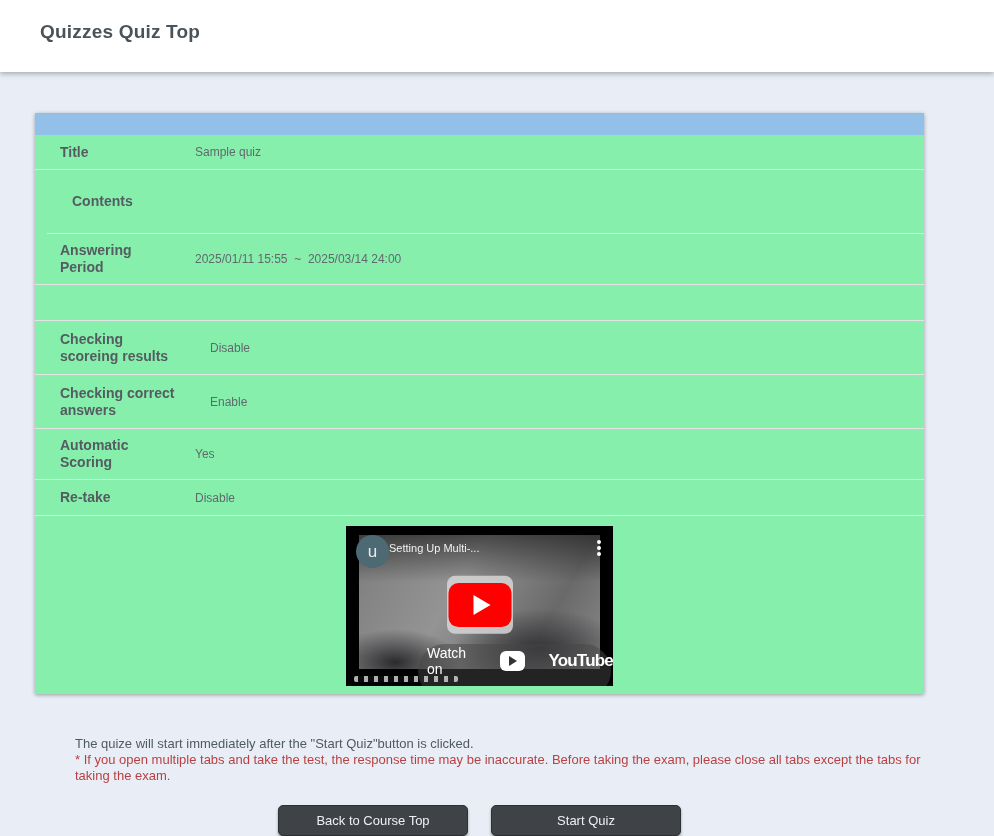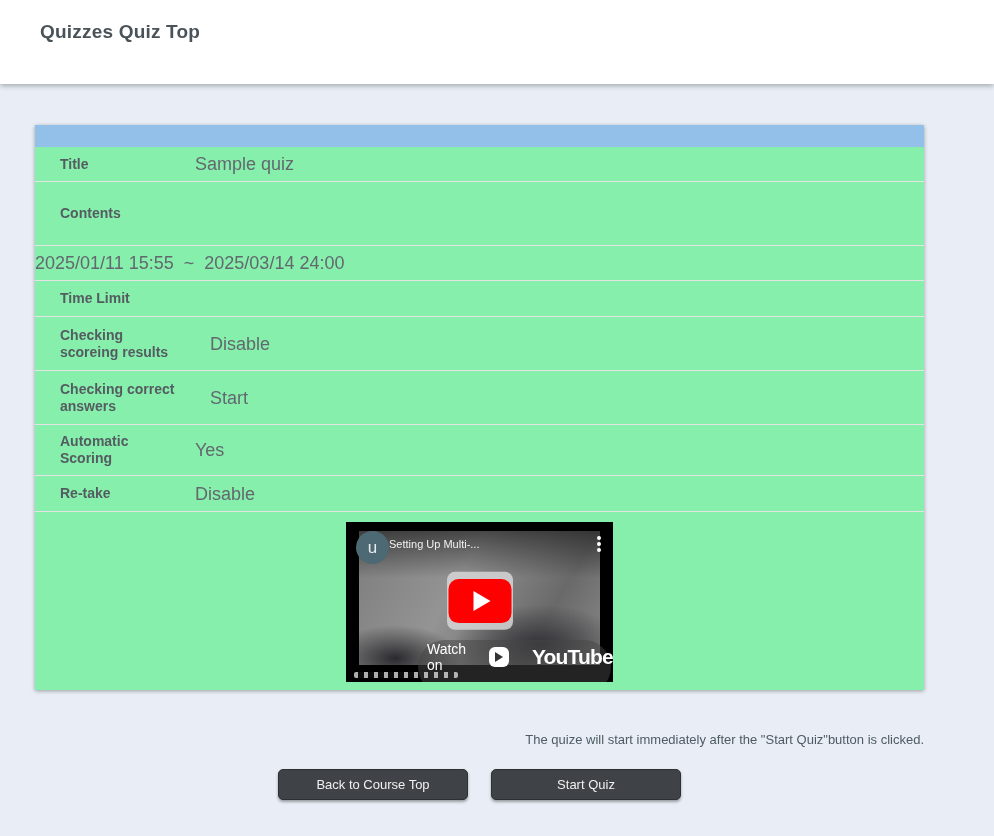--- a/index.html
+++ b/index.html
@@ -10,21 +10,21 @@
   }
   *{box-sizing:border-box;}
   html,body{margin:0;padding:0;}
   body{
     width:994px;height:836px;overflow:hidden;
     background:#e9eef6;
     font-family:"Liberation Sans", sans-serif;
   }
   
   .topbar{
-    height:84px;background:#ffffff;
+    height:72px;background:#ffffff;
     box-shadow:0 2px 5px rgba(0,0,0,0.28);
     position:relative;z-index:2;
   }
   .topbar h1{
     margin:0;padding:21px 0 0 40px;
     font-size:19px;font-weight:bold;color:#4a5359;letter-spacing:.2px;
   }
   .content{width:889px;margin-left:35px;}
   
   .panel{
@@ -32,29 +32,29 @@
     box-shadow:0 1px 4px rgba(0,0,0,0.35);
   }
   .panel-bar{height:22px;background:var(--table-header-bar);}
   .trow{
     display:flex;align-items:center;
     border-bottom:1px solid #e4e4e4;
     min-height:35px;
   }
   .trow.h36{min-height:36px;}
   .trow.h54{min-height:54px;gap:15px;}
-  .trow.h64{min-height:64px;}
+  .trow.h64{min-height:64px;margin-left:12px;}
   .tlabel{
     width:160px;flex-shrink:0;
     padding:8px 17px 8px 25px;
     font-size:14px;font-weight:bold;color:#555c61;line-height:17px;
   }
   .tvalue{
     flex:1;padding:8px 10px 8px 0;
-    font-size:18px;color:#62686e;white-space:pre-wrap;line-height:16px;
+    font-size:12px;color:#62686e;white-space:pre-wrap;line-height:16px;
   }
   
   .video-row{display:flex;justify-content:center;padding:10px 0 8px;}
   .video{
     width:267px;height:160px;background:#000;
     position:relative;overflow:hidden;cursor:pointer;
   }
   .thumb{
     position:absolute;left:13px;right:13px;top:9px;bottom:17px;
     background:
@@ -105,24 +105,24 @@
   }
   .watch-on{color:#fff;font-size:14px;cursor:pointer;}
   .yt-logo{
     width:29px;height:20px;background:#fff;border-radius:6px;
     display:flex;align-items:center;justify-content:center;cursor:pointer;
   }
   .yt-logo-tri{
     width:0;height:0;
     border-left:8px solid #333;border-top:5px solid transparent;border-bottom:5px solid transparent;
   }
-  .yt-brand{color:#fff;font-size:21px;font-weight:bold;letter-spacing:-.8px;cursor:pointer;}
+  .yt-brand{color:#fff;font-size:17px;font-weight:bold;letter-spacing:-.8px;cursor:pointer;}
   
   .notes{
-    margin-top:42px;text-align:right;
+    margin-top:42px;text-align:left;
     font-size:13px;color:#4e5a64;line-height:16px;margin-left:40px;
   }
   .notes .warning{color:var(--warning-text);}
   .actions{display:flex;justify-content:center;gap:23px;margin-top:21px;}
   .btn{
     width:190px;height:31px;
     background:var(--button-background);color:#f0f0f0;
     border:1px solid #2e3134;border-radius:5px;
     font-size:13px;font-family:inherit;cursor:pointer;
     box-shadow:0 2px 3px rgba(0,0,0,0.35);
@@ -144,35 +144,35 @@
       <div class="tlabel">Title</div>
       <div class="tvalue">Sample quiz</div>
     </div>
 
     <div class="trow h64">
       <div class="tlabel">Contents</div>
       <div class="tvalue"></div>
     </div>
 
     <div class="trow">
+      <div class="tlabel">Answering Period</div>
       <div class="tvalue">2025/01/11 15:55  ~  2025/03/14 24:00</div>
     </div>
 
     <div class="trow h36">
-      <div class="tlabel">Time Limit</div>
     </div>
 
     <div class="trow h54">
       <div class="tlabel">Checking scoreing results</div>
       <div class="tvalue">Disable</div>
     </div>
 
     <div class="trow h54">
       <div class="tlabel">Checking correct answers</div>
-      <div class="tvalue">Start</div>
+      <div class="tvalue">Enable</div>
     </div>
 
     <div class="trow h36">
       <div class="tlabel">Automatic Scoring</div>
       <div class="tvalue">Yes</div>
     </div>
 
     <div class="trow h36">
       <div class="tlabel">Re-take</div>
       <div class="tvalue">Disable</div>
@@ -196,20 +196,21 @@
             <span class="yt-logo-tri"></span>
           </span>
           <span class="yt-brand">YouTube</span>
         </div>
       </div>
     </div>
   </section>
 
   <div class="notes">
     <div>The quize will start immediately after the "Start Quiz"button is clicked.</div>
+    <div class="warning">* If you open multiple tabs and take the test, the response time may be inaccurate. Before taking the exam, please close all tabs except the tabs for taking the exam.</div>
   </div>
 
   <div class="actions">
     <button class="btn">Back to Course Top</button>
     <button class="btn">Start Quiz</button>
   </div>
 
 </main>
 
 </body></html>

